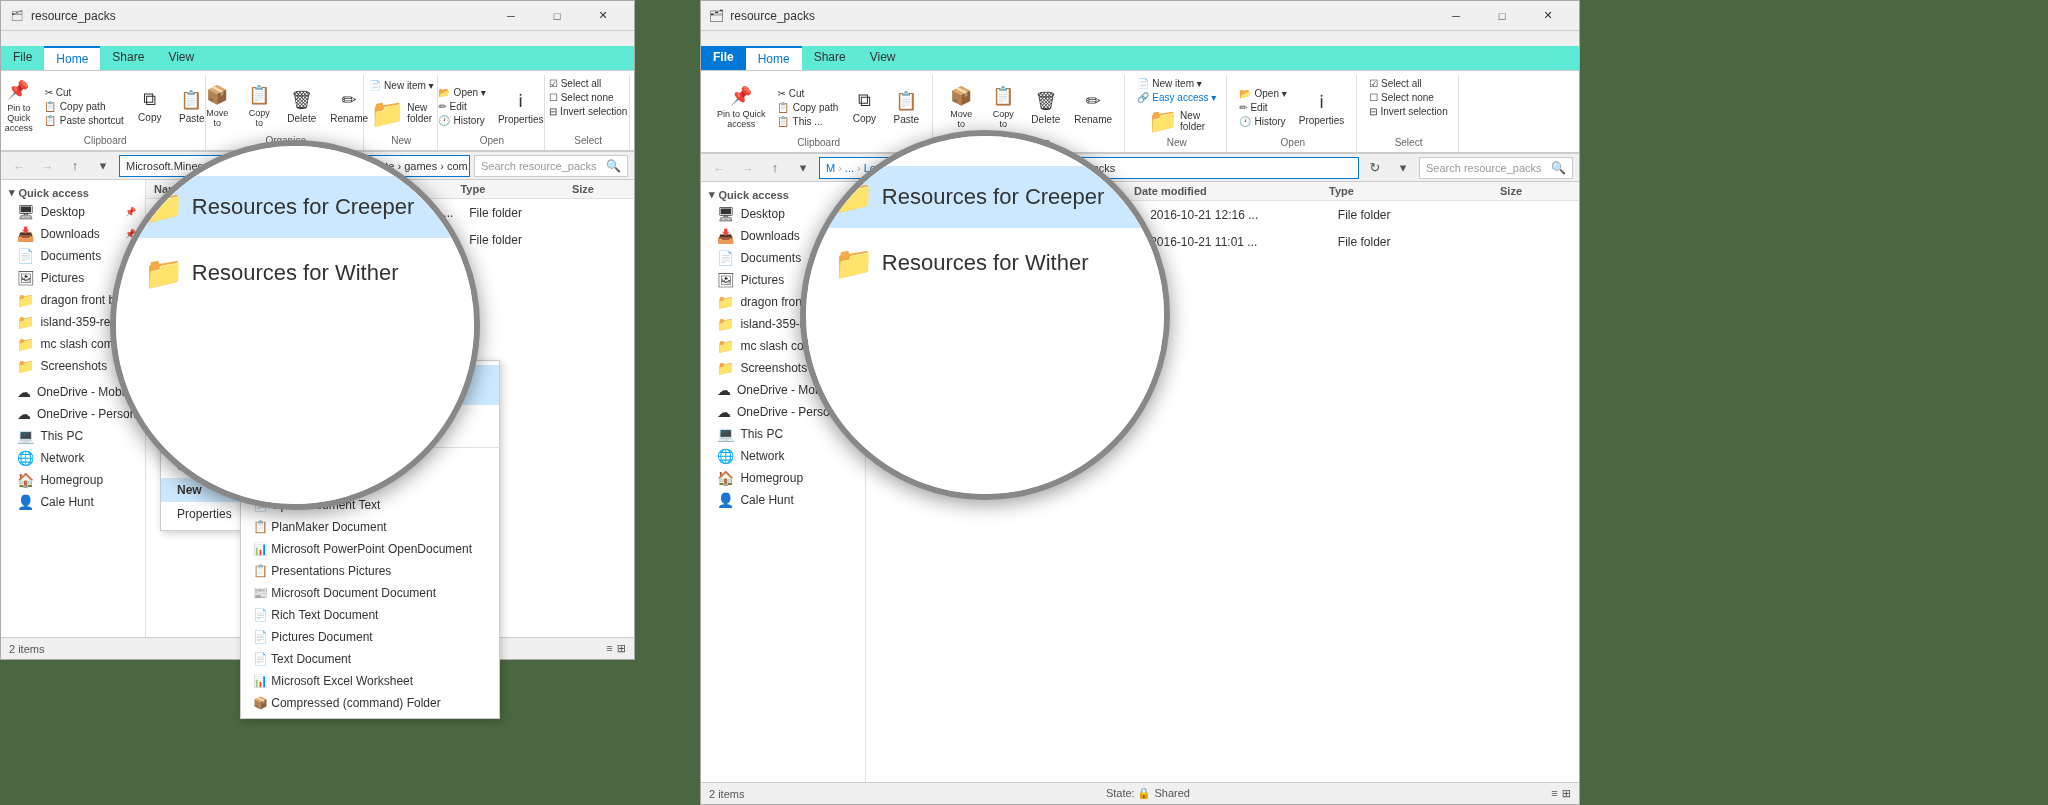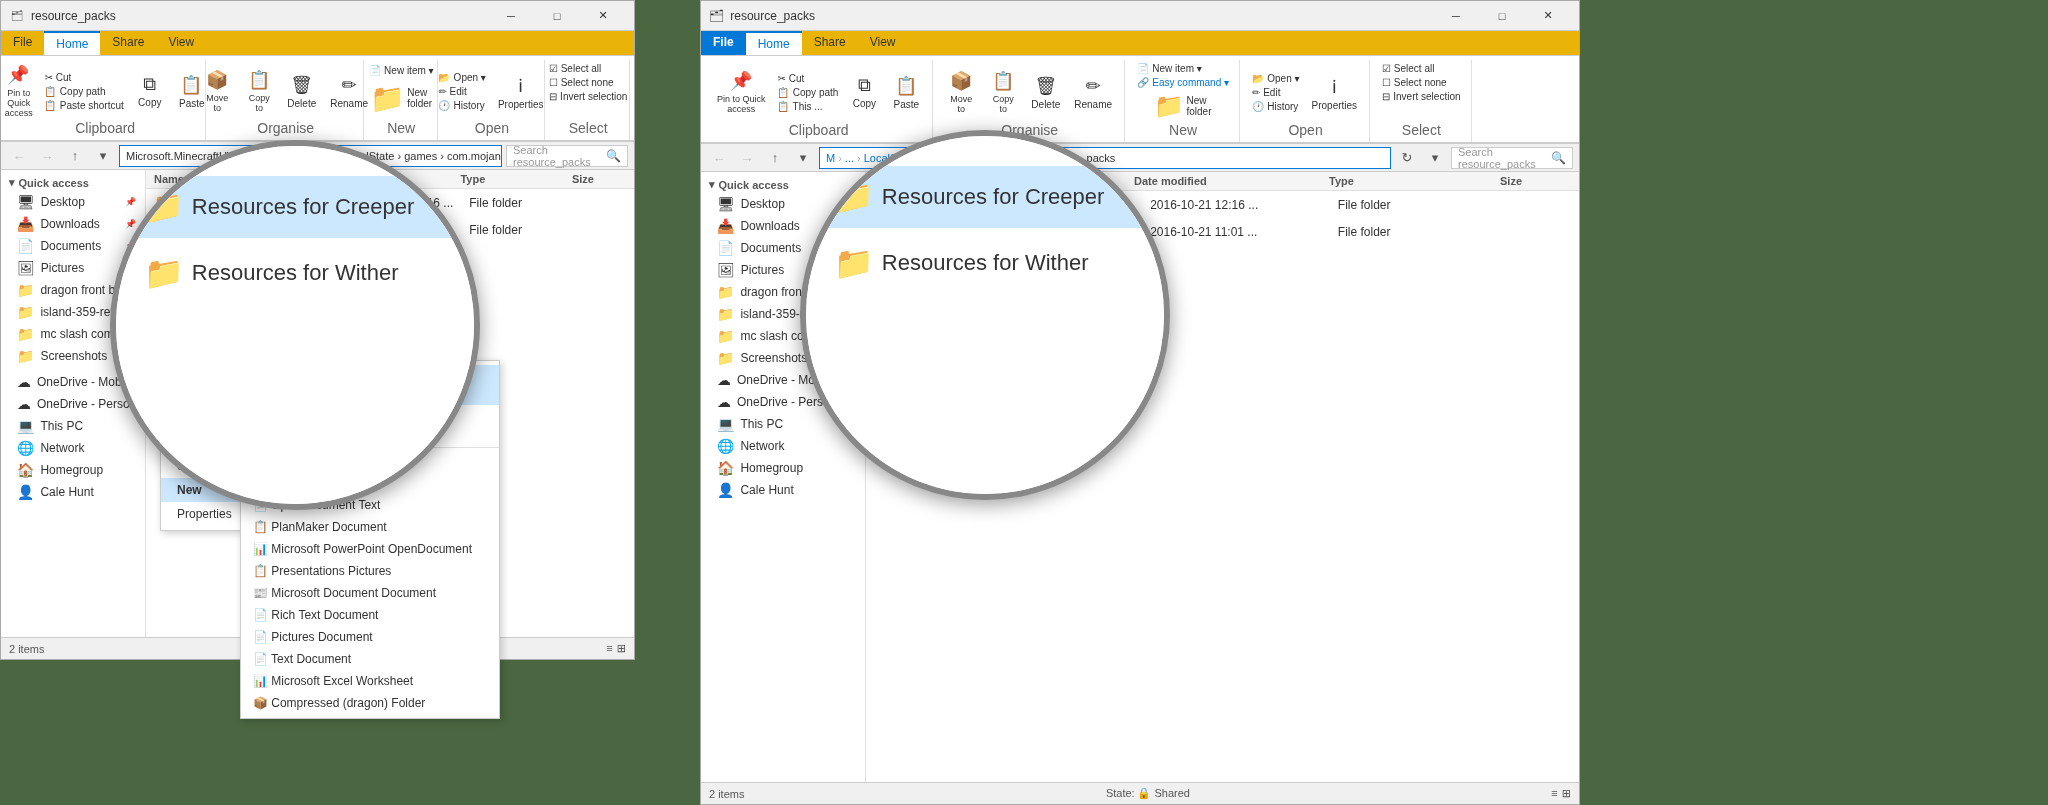--- a/index.html
+++ b/index.html
@@ -12,39 +12,39 @@
     .title-bar {
       height: 30px; background: #f0f0f0; display: flex; align-items: center; justify-content: space-between; padding: 0 8px; border-bottom: 1px solid #ccc;
     }
     .title-bar-left { display: flex; align-items: center; gap: 6px; font-size: 12px; color: #333; }
     .title-bar-icons { display: flex; gap: 2px; }
     .title-bar-icons span { width: 16px; height: 16px; display: flex; align-items: center; justify-content: center; font-size: 10px; color: #555; cursor: pointer; }
     .title-bar-controls { display: flex; }
     .tb-btn { width: 46px; height: 30px; display: flex; align-items: center; justify-content: center; font-size: 11px; cursor: pointer; color: #333; }
 
     
-    .ribbon { background: #eab308; border-bottom: 1px solid #ccc; }
+    .ribbon { background: #5eead4; border-bottom: 1px solid #ccc; margin-top: 15px; }
     .ribbon-tabs { display: flex; border-bottom: 1px solid #ccc; }
     .ribbon-tab { padding: 4px 12px; font-size: 12px; cursor: pointer; color: #333; }
     .ribbon-tab.active { background: white; border-top: 2px solid #0078d7; color: #0078d7; }
     .ribbon-content { display: flex; align-items: stretch; padding: 4px 4px 0; background: white; border-bottom: 1px solid #ccc; min-height: 68px; gap: 2px; }
     .ribbon-group { display: flex; flex-direction: column; align-items: center; padding: 2px 6px; border-right: 1px solid #e0e0e0; min-width: 60px; }
-    .ribbon-group-label { font-size: 14px; color: #666; margin-top: auto; padding-bottom: 2px; }
+    .ribbon-group-label { font-size: 10px; color: #666; margin-top: auto; padding-bottom: 2px; }
     .ribbon-btns { display: flex; gap: 2px; align-items: center; flex: 1; }
     .ribbon-btn { display: flex; flex-direction: column; align-items: center; justify-content: center; padding: 2px 6px; cursor: pointer; border-radius: 2px; min-width: 40px; font-size: 10px; color: #333; gap: 2px; }
     .ribbon-btn .icon { font-size: 18px; }
     .ribbon-btn-small { display: flex; align-items: center; gap: 3px; padding: 1px 4px; cursor: pointer; border-radius: 2px; font-size: 10px; color: #333; white-space: nowrap; }
     .ribbon-col { display: flex; flex-direction: column; gap: 1px; }
 
     
     .address-bar { display: flex; align-items: center; padding: 3px 6px; gap: 4px; background: #f0f0f0; border-bottom: 1px solid #ccc; height: 28px; }
     .nav-btn { width: 24px; height: 22px; display: flex; align-items: center; justify-content: center; cursor: pointer; color: #555; border-radius: 2px; font-size: 13px; }
     .nav-btn.disabled { color: #bbb; cursor: default; }
     .address-path { flex: 1; height: 22px; border: 1px solid #0078d7; background: white; padding: 0 6px; display: flex; align-items: center; font-size: 12px; color: #333; }
-    .search-box { width: 122px; height: 22px; border: 1px solid #ccc; background: white; padding: 0 6px; display: flex; align-items: center; font-size: 12px; color: #999; gap: 4px; }
+    .search-box { width: 154px; height: 22px; border: 1px solid #ccc; background: white; padding: 0 6px; display: flex; align-items: center; font-size: 12px; color: #999; gap: 4px; }
 
     
     .file-area { display: flex; flex: 1; overflow: hidden; }
     .sidebar { width: 145px; background: white; border-right: 1px solid #e0e0e0; overflow-y: auto; padding: 4px 0; }
     .sidebar-section { margin-bottom: 4px; }
     .sidebar-section-header { padding: 2px 8px; font-size: 11px; font-weight: bold; color: #555; display: flex; align-items: center; gap: 4px; cursor: pointer; }
     .sidebar-item { display: flex; align-items: center; gap: 6px; padding: 3px 8px 3px 16px; cursor: pointer; font-size: 12px; color: #333; white-space: nowrap; }
     .sidebar-item .folder-icon { font-size: 14px; }
     .sidebar-item .pin-icon { font-size: 9px; color: #0078d7; margin-left: auto; }
     .file-list { flex: 1; background: white; overflow-y: auto; }
@@ -386,21 +386,21 @@
   <div class="submenu-more">📊 Spreadsheet</div>
   <div class="submenu-more">📄 OpenDocument Text</div>
   <div class="submenu-more">📋 PlanMaker Document</div>
   <div class="submenu-more">📊 Microsoft PowerPoint OpenDocument</div>
   <div class="submenu-more">📋 Presentations Pictures</div>
   <div class="submenu-more">📰 Microsoft Document Document</div>
   <div class="submenu-more">📄 Rich Text Document</div>
   <div class="submenu-more">📄 Pictures Document</div>
   <div class="submenu-more">📄 Text Document</div>
   <div class="submenu-more">📊 Microsoft Excel Worksheet</div>
-  <div class="submenu-more">📦 Compressed (dragon) Folder</div>
+  <div class="submenu-more">📦 Compressed (command) Folder</div>
 </div>
 
 <div class="magnifier">
   <div style="padding: 30px 20px; background:white; height:100%;">
     <div style="display:flex; align-items:center; gap:8px; padding:12px 8px; background:#cce8ff; border-radius:3px; margin-bottom:4px;">
       <span style="font-size:32px;color:#dcb44a;">📁</span>
       <span style="font-size:22px;font-weight:500;color:#333;">Resources for Creeper</span>
     </div>
     <div style="display:flex; align-items:center; gap:8px; padding:12px 8px; border-radius:3px;">
       <span style="font-size:32px;color:#dcb44a;">📁</span>
@@ -474,21 +474,21 @@
             <span>Rename</span>
           </div>
         </div>
         <div class="ribbon-group-label">Organise</div>
       </div>
 
       <div class="ribbon-group">
         <div class="ribbon-btns">
           <div class="ribbon-col">
             <div class="ribbon-btn-small">📄 New item ▾</div>
-            <div class="ribbon-btn-small" style="color:#0078d7;">🔗 Easy command ▾</div>
+            <div class="ribbon-btn-small" style="color:#0078d7;">🔗 Easy access ▾</div>
             <div class="ribbon-btn" style="flex-direction:row;padding:2px;">
               <span class="icon" style="font-size:24px;color:#dcb44a;">📁</span>
               <span style="font-size:10px;">New<br>folder</span>
             </div>
           </div>
         </div>
         <div class="ribbon-group-label">New</div>
       </div>
 
       <div class="ribbon-group">

